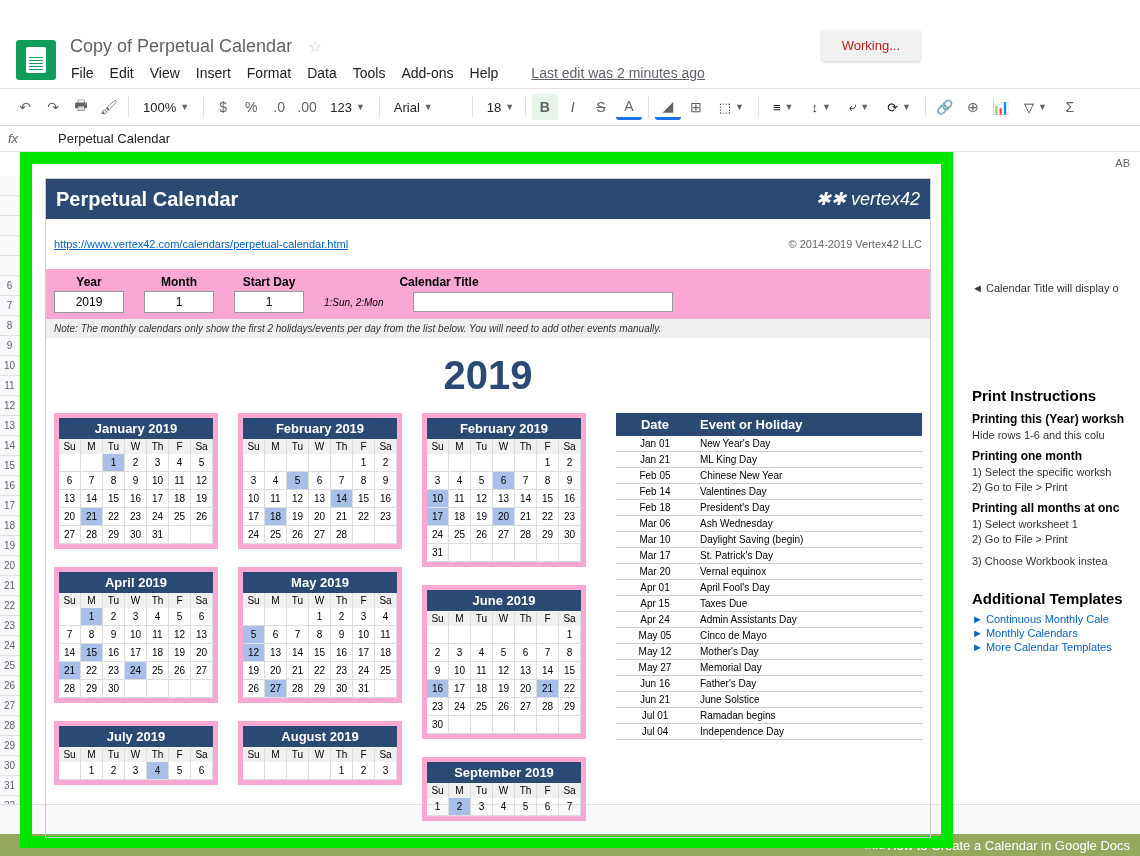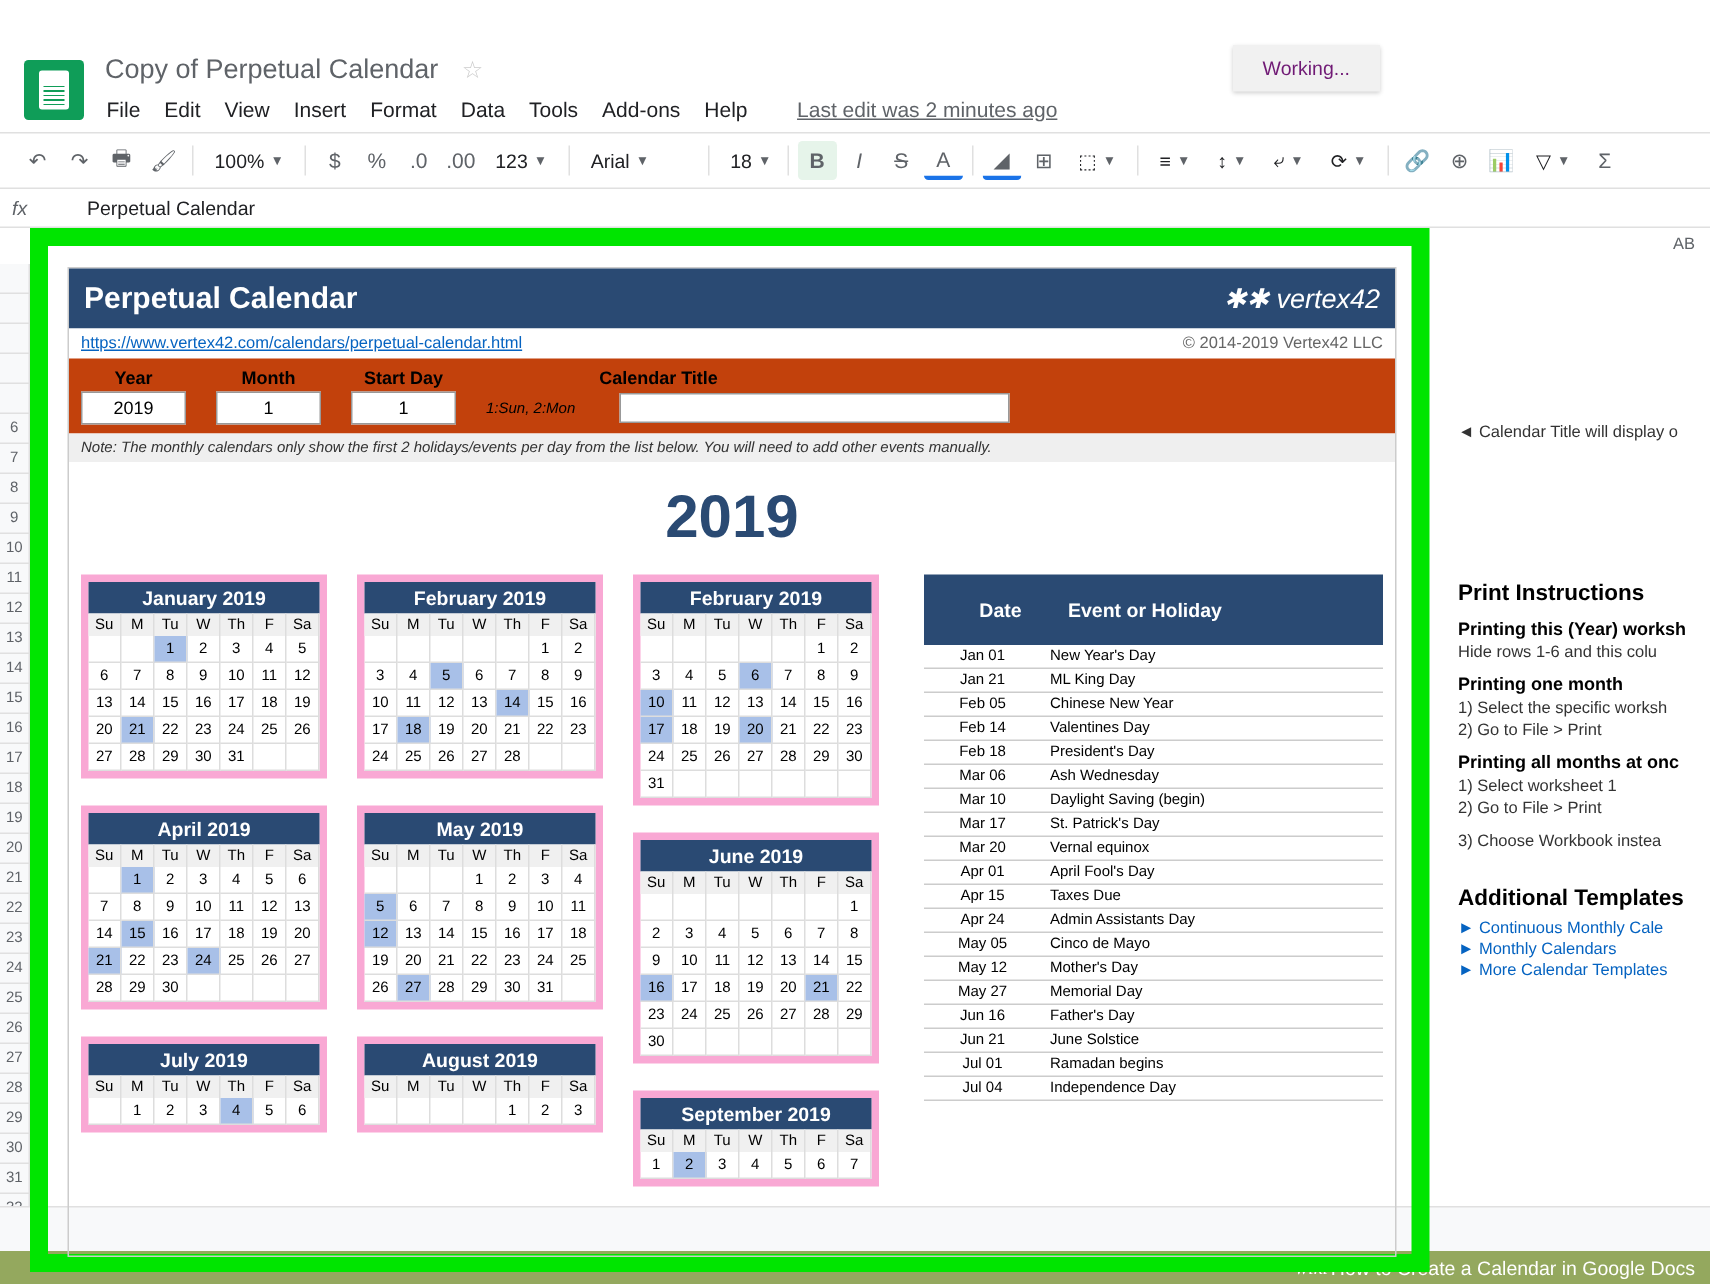--- a/index.html
+++ b/index.html
@@ -7,61 +7,61 @@
 .header { height: 64px; display: flex; align-items: center; padding: 8px 8px 0 8px; margin-top: 24px; }
 .logo { width: 40px; height: 40px; background: #0f9d58; border-radius: 3px; display: flex; align-items: center; justify-content: center; margin: 0 8px; }
 .logo-icon { width: 20px; height: 26px; background: #fff; border-radius: 2px; position: relative; }
 .logo-icon::after { content: ''; position: absolute; width: 14px; height: 14px; bottom: 3px; left: 3px; background: repeating-linear-gradient(0deg, #0f9d58, #0f9d58 1px, #fff 1px, #fff 3px); }
 .title-area { flex: 1; }
 .doc-title { font-size: 18px; color: #5f6368; padding: 2px 6px; display: inline-block; }
 .star-icon { color: #ccc; font-size: 16px; margin-left: 6px; }
 .menubar { display: flex; gap: 2px; padding: 2px 0; }
 .menu-item { padding: 4px 7px; font-size: 14px; color: #202124; cursor: pointer; border-radius: 3px; }
 .last-edit { color: #5f6368; text-decoration: underline; margin-left: 20px; font-size: 14px; padding: 4px; }
-.working-badge { position: absolute; right: 220px; top: 30px; background: #f1f1f1; padding: 8px 20px; font-size: 13px; color: #701a75; box-shadow: 0 1px 3px rgba(0,0,0,0.2); }
+.working-badge { position: absolute; right: 220px; top: 30px; background: #f1f1f1; padding: 8px 20px; font-size: 13px; color: #b91c1c; box-shadow: 0 1px 3px rgba(0,0,0,0.2); }
 .toolbar { height: 38px; border-top: 1px solid #e0e0e0; border-bottom: 1px solid #e0e0e0; display: flex; align-items: center; padding: 0 12px; gap: 2px; background: #fff; }
 .tb-btn { width: 26px; height: 26px; display: flex; align-items: center; justify-content: center; color: #5f6368; cursor: pointer; border-radius: 3px; font-size: 14px; }
 .tb-sep { width: 1px; height: 20px; background: #e0e0e0; margin: 0 4px; }
 .tb-select { padding: 2px 8px; font-size: 13px; color: #202124; display: flex; align-items: center; gap: 4px; cursor: pointer; border-radius: 3px; }
 .dropdown-arrow { font-size: 9px; color: #5f6368; }
 .bold-btn { background: #e6f4ea; border-radius: 3px; font-weight: bold; }
 .underline-bar { border-bottom: 3px solid #1a73e8; }
 .formula-bar { height: 26px; border-bottom: 1px solid #e0e0e0; display: flex; align-items: center; padding: 0 8px; font-size: 13px; }
 .fx-label { font-style: italic; color: #5f6368; margin-right: 20px; width: 30px; }
 .formula-content { flex: 1; color: #202124; }
 .sheet-area { position: relative; height: 718px; overflow: hidden; }
 .row-hdrs { position: absolute; left: 0; top: 24px; width: 20px; }
 .row-hdr { height: 20px; background: #f8f9fa; border-bottom: 1px solid #e0e0e0; border-right: 1px solid #e0e0e0; font-size: 10px; color: #5f6368; text-align: center; line-height: 20px; }
 .col-hdr-ab { position: absolute; right: 10px; top: 5px; font-size: 11px; color: #5f6368; }
 .green-border { position: absolute; top: 0; left: 20px; width: 933px; height: 696px; border: 12px solid #00e500; z-index: 1; }
 .calendar-content { position: absolute; top: 26px; left: 45px; width: 886px; height: 660px; border: 1px solid #ccc; z-index: 2; }
 .cal-header { background: #2a4a73; height: 40px; display: flex; align-items: center; padding: 0 10px; justify-content: space-between; }
 .cal-title { color: #fff; font-size: 20px; font-weight: bold; }
 .vertex-logo { color: #fff; font-size: 18px; font-style: italic; }
-.link-row { padding: 4px 8px; display: flex; justify-content: space-between; font-size: 11px; background: #fff; align-items: flex-end; }
+.link-row { padding: 19px 8px; display: flex; justify-content: space-between; font-size: 11px; background: #fff; align-items: flex-end; }
 .cal-link { color: #0563c1; text-decoration: underline; }
 .copyright { color: #666; }
-.input-row { background: #c2410c; padding: 6px 8px; }
+.input-row { background: #f9a8d4; padding: 6px 8px; }
 .input-labels { display: flex; gap: 20px; font-size: 12px; }
 .input-label { text-align: center; font-weight: bold; }
 .input-fields { display: flex; gap: 20px; margin-top: 2px; align-items: center; }
 .input-box { border: 1px solid #999; background: #fff; padding: 3px; text-align: center; font-size: 12px; }
 .note-row { background: #efefef; padding: 4px 8px; font-size: 10px; font-style: italic; color: #333; }
 .year-big { text-align: center; font-size: 40px; font-weight: bold; color: #2a4a73; padding: 15px 0; }
 .months-grid { display: flex; gap: 20px; padding: 0 8px; }
 .months-col { display: flex; flex-direction: column; gap: 18px; }
 .month-cal { width: 164px; border: 5px solid #f9a8d4; }
 .month-hdr { background: #2a4a73; color: #fff; text-align: center; padding: 3px; font-size: 13px; font-weight: bold; }
 .dow-row { display: flex; background: #f0f0f0; align-items: center; }
 .dow { flex: 1; text-align: center; font-size: 10px; padding: 2px; border-right: 1px solid #ddd; }
 .week-row { display: flex; }
 .day { flex: 1; text-align: center; font-size: 10px; padding: 3px 0; border-right: 1px solid #ddd; border-bottom: 1px solid #ddd; min-height: 18px; }
 .day.hl { background: #a8c0e8; }
 .events-col { flex: 1; margin-left: 10px; }
-.events-hdr { display: flex; background: #2a4a73; color: #fff; padding: 16px; font-size: 13px; font-weight: bold; }
+.events-hdr { display: flex; background: #2a4a73; color: #fff; padding: 4px; font-size: 13px; font-weight: bold; }
 .ev-date { width: 70px; text-align: center; }
 .ev-name { flex: 1; padding-left: 10px; }
 .event-row { display: flex; padding: 2px 4px; font-size: 10px; border-bottom: 1px solid #ccc; }
 .sidebar { position: absolute; left: 962px; top: 120px; width: 180px; font-size: 12px; padding: 10px; }
 .sb-h { font-weight: bold; font-size: 15px; margin-bottom: 6px; color: #000; }
 .sb-sub { font-weight: bold; font-size: 12px; margin: 8px 0 3px 0; }
 .sb-txt { font-size: 11px; color: #333; margin-bottom: 3px; }
 .sb-link { color: #0563c1; font-size: 11px; margin-bottom: 2px; }
 .wiki-bar { position: absolute; bottom: 0; left: 0; right: 0; height: 22px; background: #94a85e; display: flex; align-items: center; padding: 0 10px; color: #fff; font-size: 13px; justify-content: flex-end; }
 .sheet-tabs { position: absolute; bottom: 22px; left: 0; right: 0; height: 30px; border-top: 1px solid #e0e0e0; background: #f8f9fa; }

